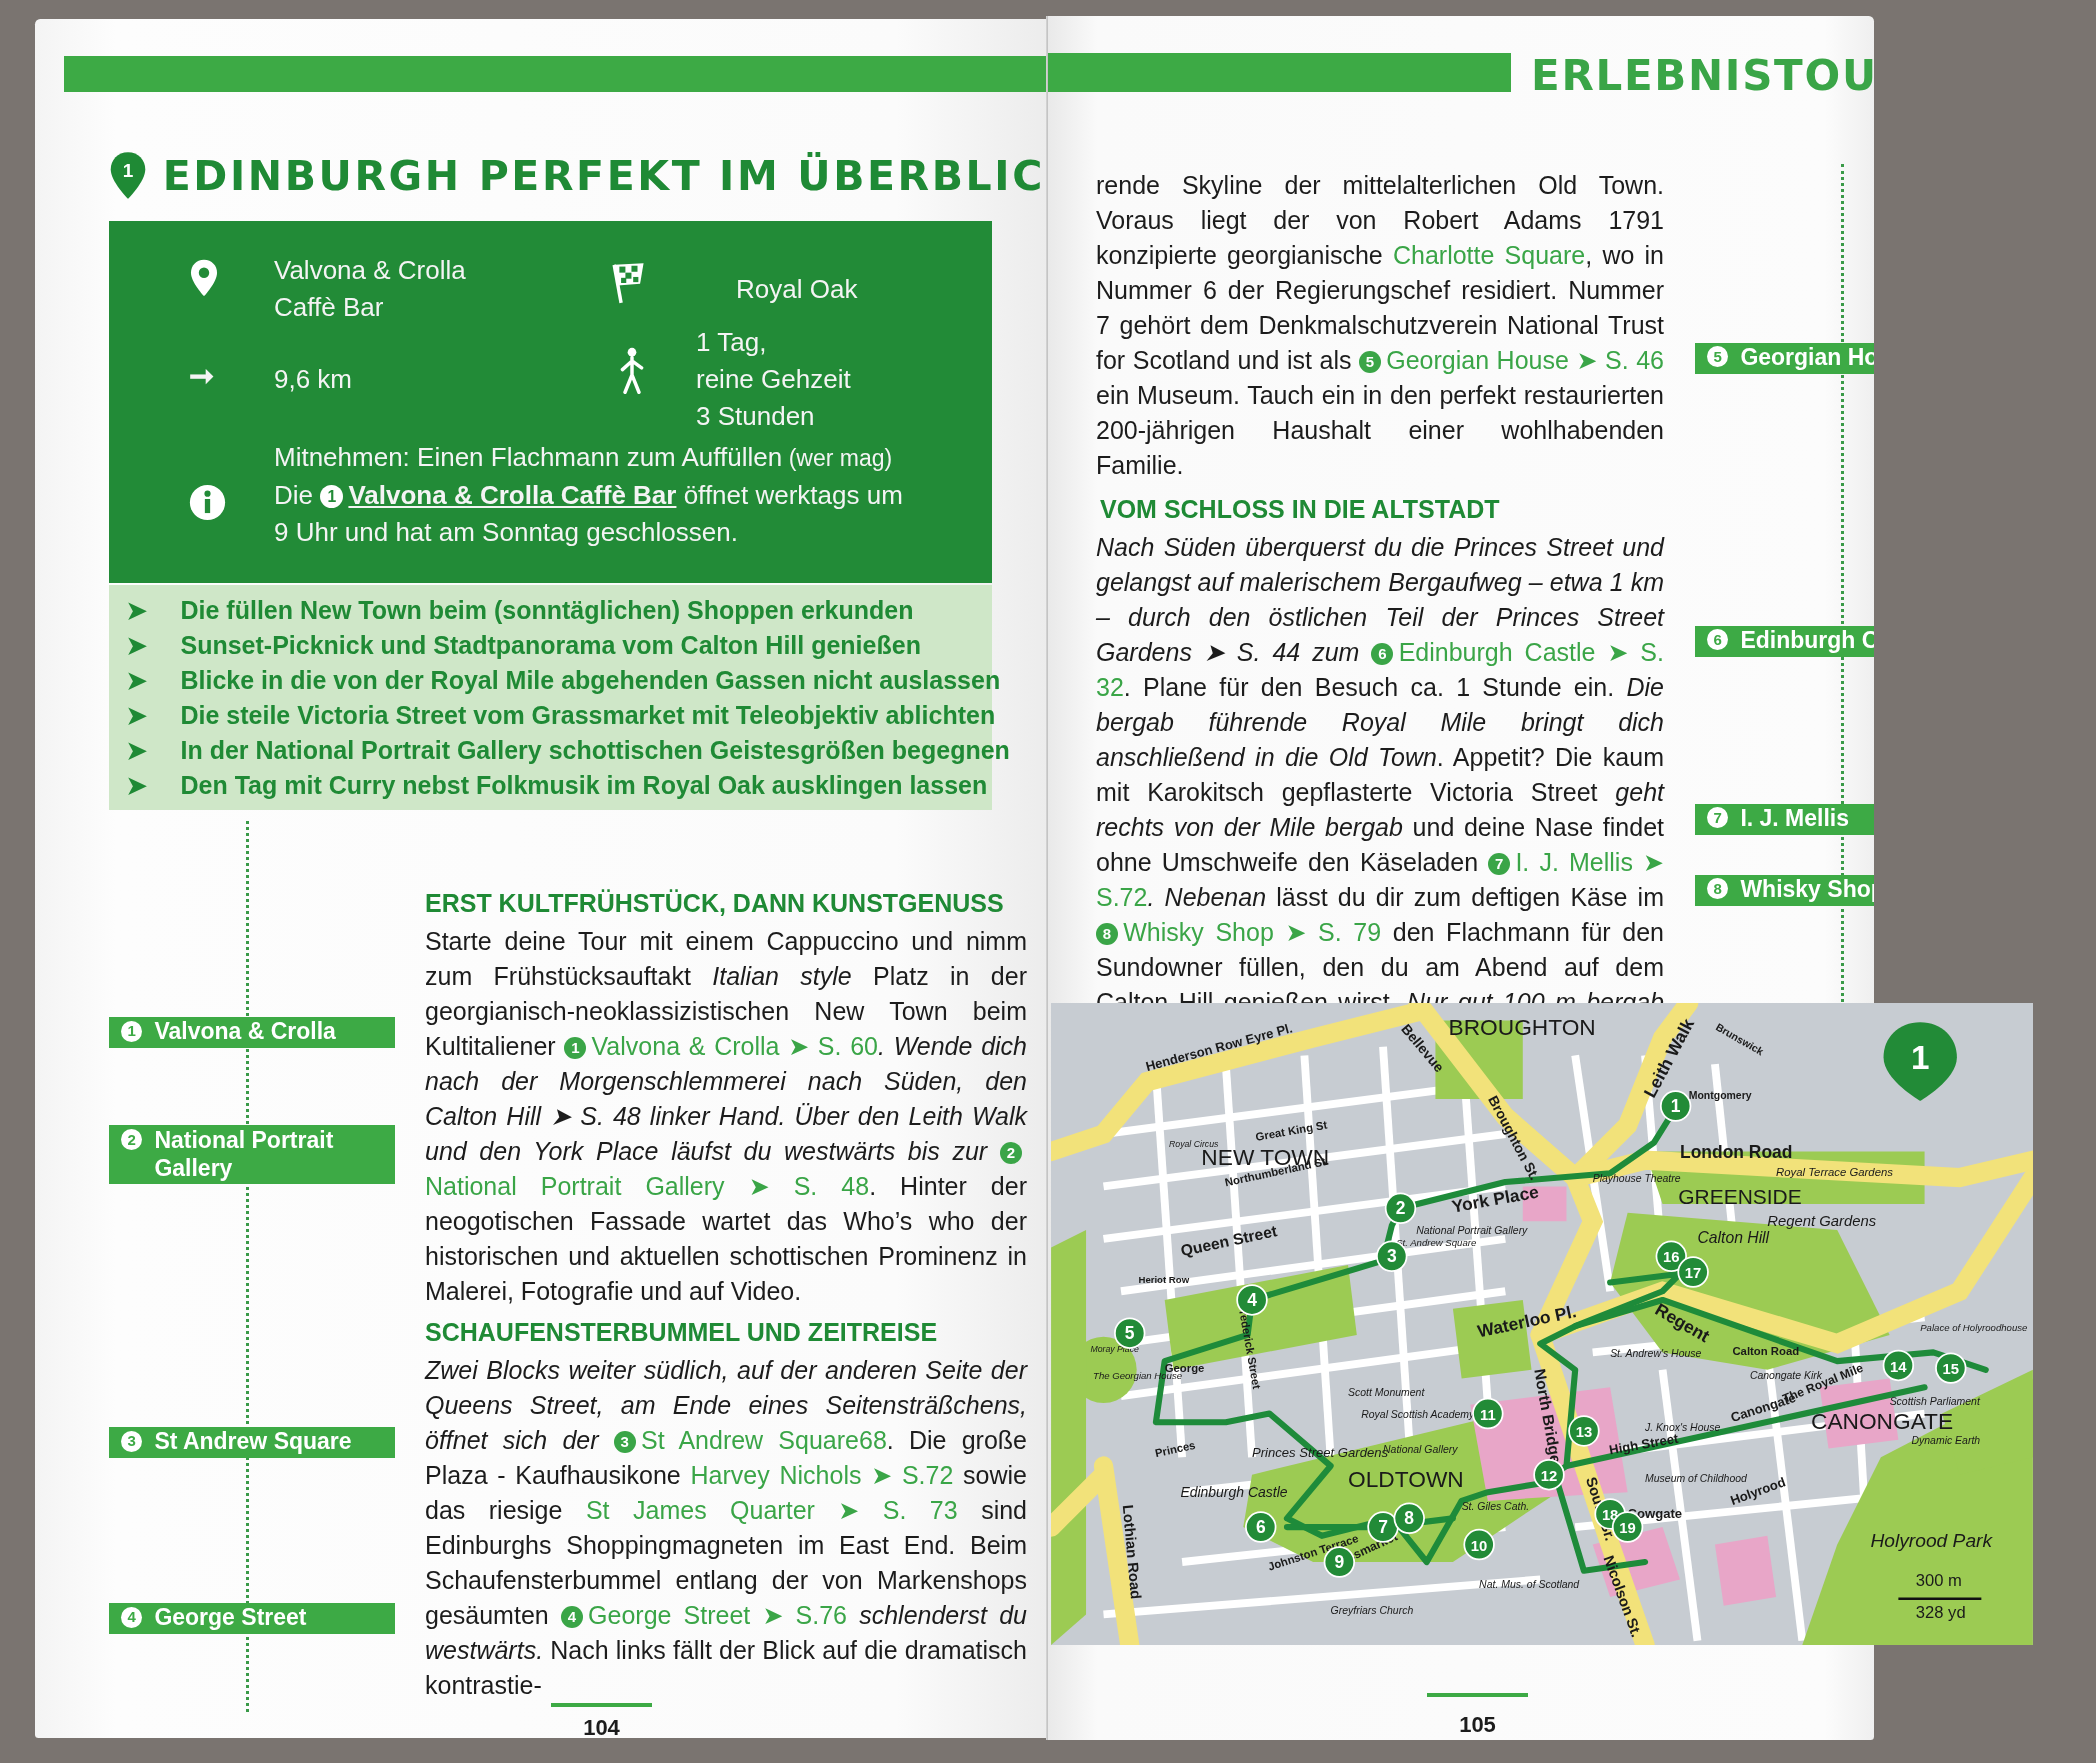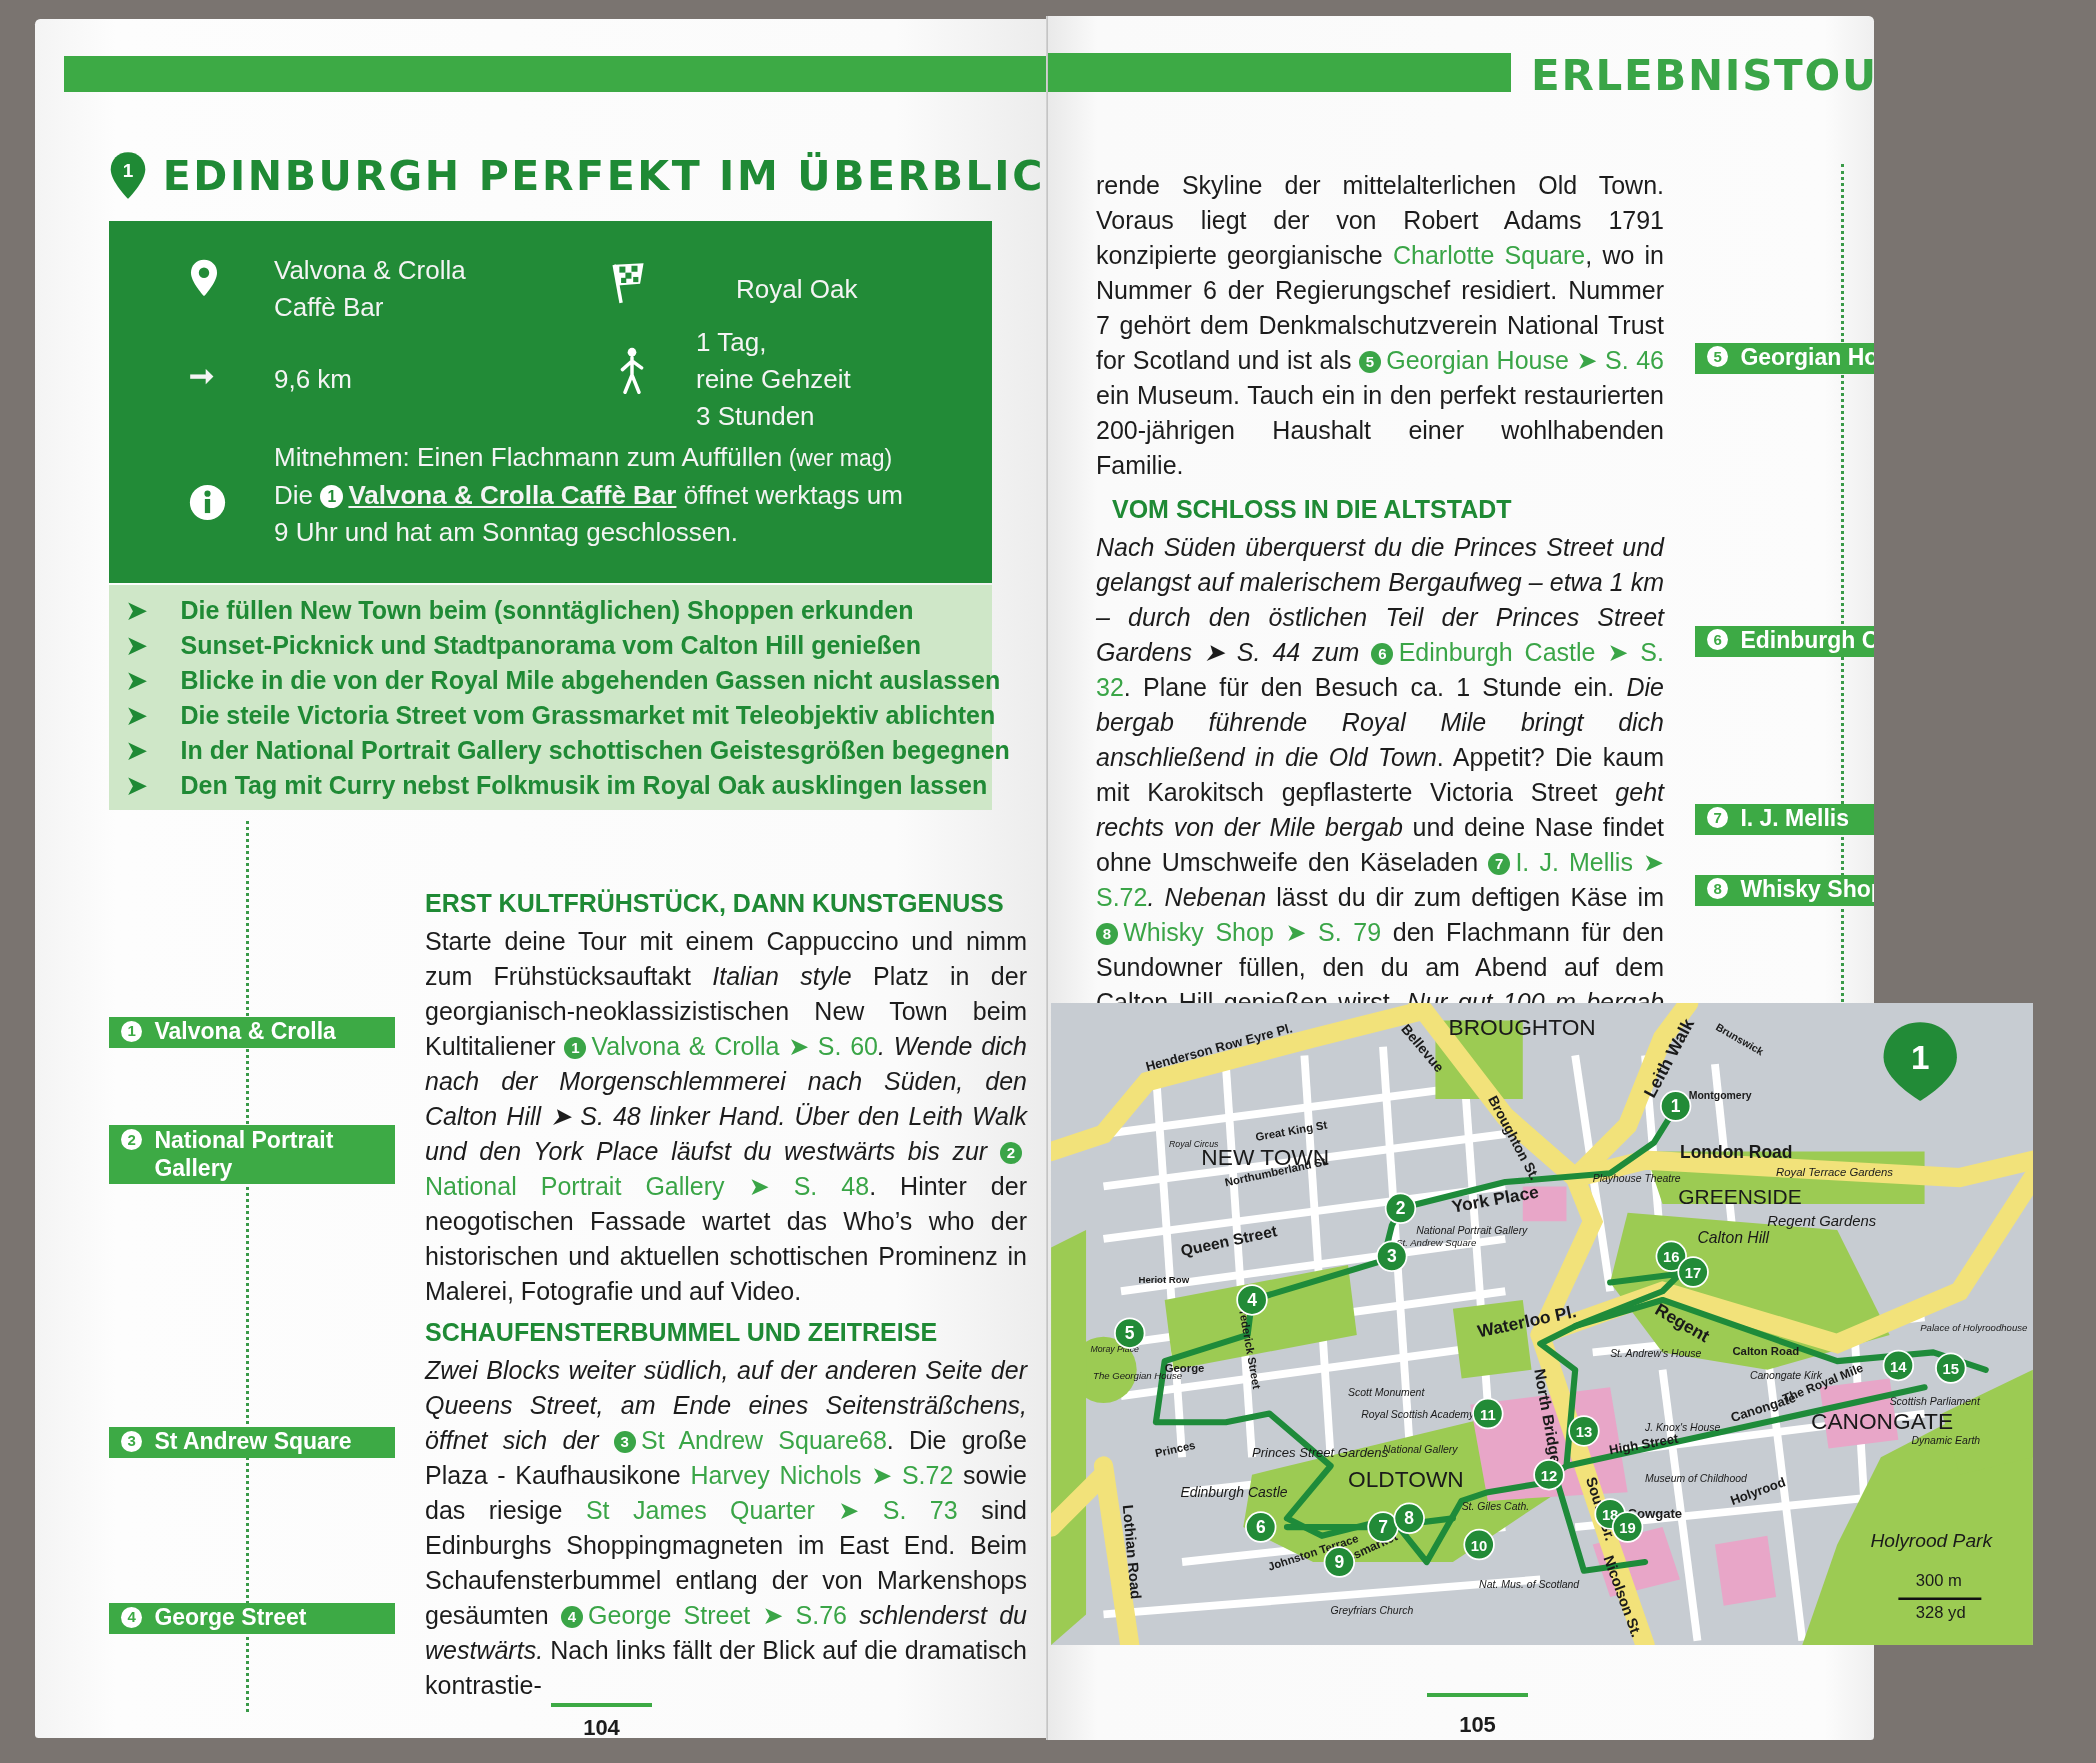--- a/index.html
+++ b/index.html
@@ -154,21 +154,21 @@
 
 <div class="page right">
   <div class="abs green-bar" style="left:0;top:37px;width:463px;height:39px;border-radius:0 0 0 0;"></div>
   <div class="abs" style="left:483px;top:35px;font-family:'DejaVu Sans',sans-serif;font-weight:bold;font-size:42px;color:#3aa547;letter-spacing:1.7px;white-space:nowrap;">ERLEBNISTOUREN</div>
   <div class="abs green-bar" style="left:928px;top:40px;width:54px;height:39px;"></div>
 
   <div class="body-text" style="left:48px;top:152px;width:568px;">
     <span>rende Skyline der mittelalterlichen Old Town. Voraus liegt der von Robert Adams 1791 konzipierte georgianische </span><span class="g">Charlotte Square</span><span>, wo in Nummer 6 der Regierungschef residiert. Nummer 7 gehört dem Denkmalschutzverein National Trust for Scotland und ist als </span><span class="g"><span class="num">5</span><span>Georgian House ➤ S. 46</span></span><span> ein Museum. Tauch ein in den perfekt restaurierten 200-jährigen Haushalt einer wohlhabenden Familie.</span>
   </div>
 
-  <div class="sec-head" style="left:64px;top:479px;">VOM SCHLOSS IN DIE ALTSTADT</div>
+  <div class="sec-head" style="left:52px;top:479px;">VOM SCHLOSS IN DIE ALTSTADT</div>
   <div class="body-text" style="left:48px;top:514px;width:568px;">
     <span class="i">Nach Süden überquerst du die Princes Street und gelangst auf malerischem Bergaufweg – etwa 1 km – durch den östlichen Teil der Princes Street Gardens ➤ S. 44 zum </span><span class="g"><span class="num">6</span><span>Edinburgh Castle ➤ S. 32</span></span><span>. Plane für den Besuch ca. 1 Stunde ein. </span><span class="i">Die bergab führende Royal Mile bringt dich anschließend in die Old Town</span><span>. Appetit? Die kaum mit Karokitsch gepflasterte Victoria Street </span><span class="i">geht rechts von der Mile bergab</span><span> und deine Nase findet ohne Umschweife den Käseladen </span><span class="g"><span class="num">7</span><span>I. J. Mellis ➤ S.72</span></span><span class="i">. Nebenan</span><span> lässt du dir zum deftigen Käse im </span><span class="g"><span class="num">8</span><span>Whisky Shop ➤ S. 79</span></span><span> den Flachmann für den Sundowner füllen, den du am Abend auf dem Calton Hill genießen wirst. </span><span class="i">Nur gut 100 m bergab stößt du am</span>
   </div>
 
   <div class="dots" style="left:793px;top:148px;height:838px;"></div>
   <div class="label-box" style="left:647px;top:327px;width:289px;height:31px;">
       <span class="num">5</span>
       <span>Georgian House</span>
     </div>
   <div class="label-box" style="left:647px;top:610px;width:289px;height:31px;">

